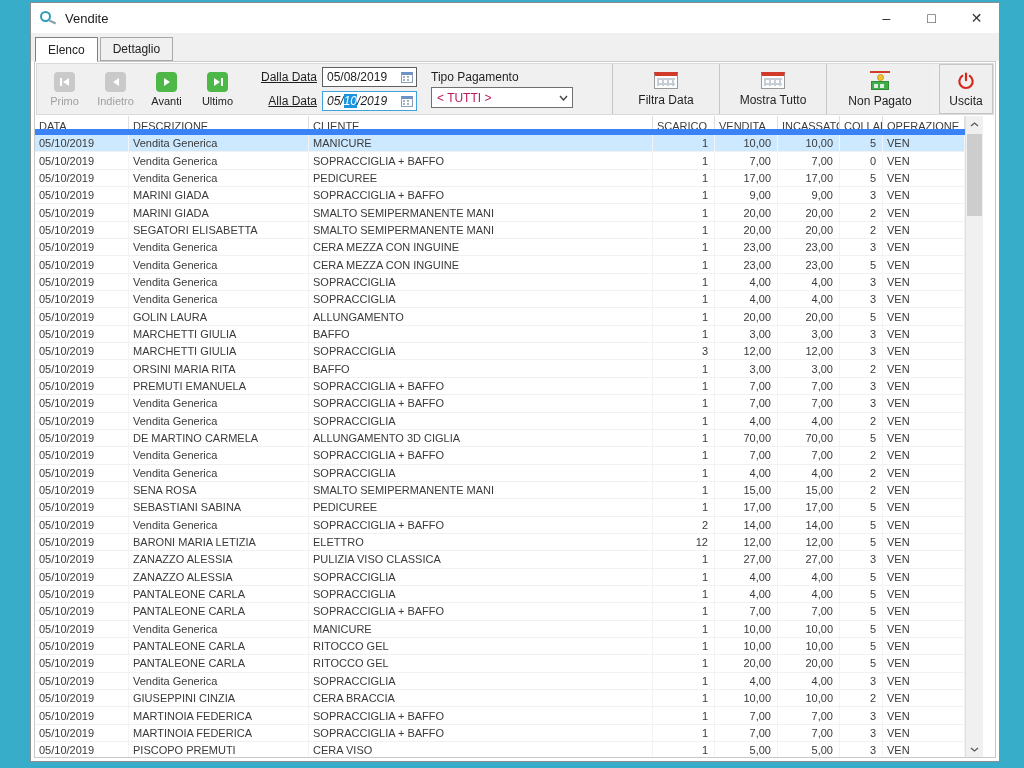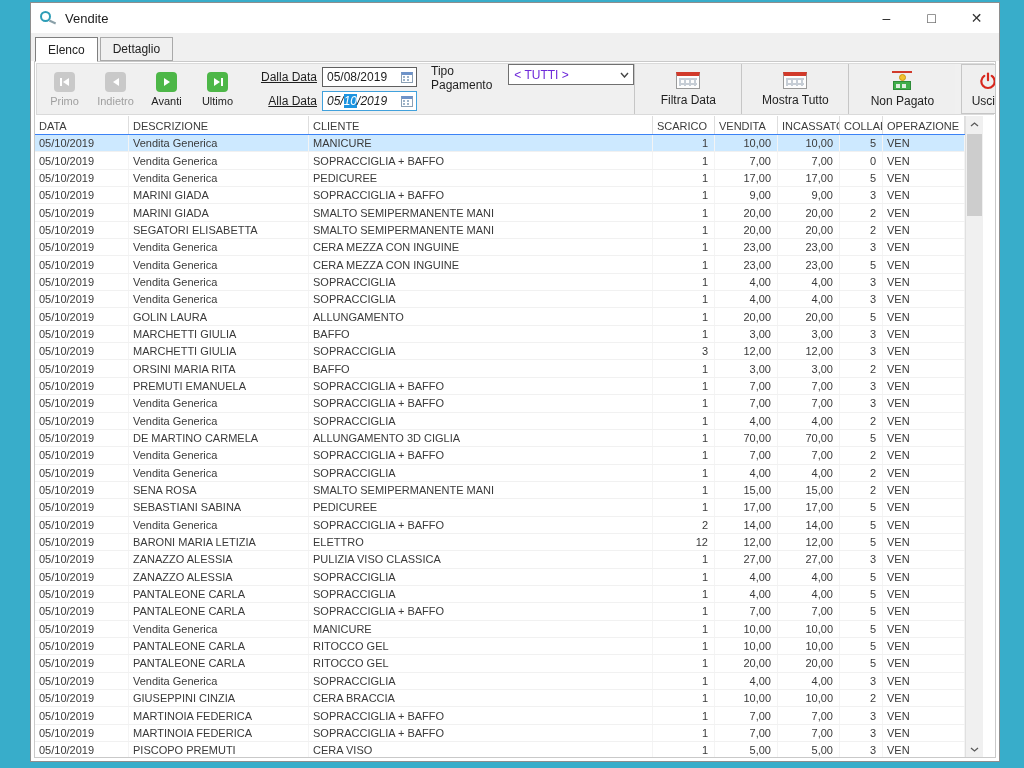--- a/index.html
+++ b/index.html
@@ -55,24 +55,24 @@
              justify-content:center; }
   .mini-cal { width:12px; height:11px; background:#fff; border:1px solid #8ba0b5;
               border-top:3px solid #6e93c9; position:relative; }
   .mini-cal:after { content:""; position:absolute; left:1px; top:1px; width:8px; height:5px;
         background:
         linear-gradient(#9db3c8,#9db3c8) 0 0/2px 2px no-repeat,
         linear-gradient(#9db3c8,#9db3c8) 4px 0/2px 2px no-repeat,
         linear-gradient(#9db3c8,#9db3c8) 0 3px/2px 2px no-repeat,
         linear-gradient(#9db3c8,#9db3c8) 4px 3px/2px 2px no-repeat; }
 
-  .tipo-group { margin-left:14px; display:flex; flex-direction:row; justify-content:center; }
+  .tipo-group { margin-left:14px; display:flex; flex-direction:column; justify-content:center; }
   .tipo-label { font-size:12px; color:#1f1f1f; margin-bottom:3px; }
   .combo { width:142px; height:21px; background:#fff; border:1px solid #707070;
-           display:flex; align-items:center; font-size:12px; color:#6d28d9; padding-left:5px; }
+           display:flex; align-items:center; font-size:12px; color:#be185d; padding-left:5px; }
   .combo-arrow { margin-left:auto; margin-right:4px; display:flex; }
 
   .action-btns { margin-left:auto; display:flex; align-items:stretch; }
   .action-seg { width:107px; border-left:1px solid #c6c6c6; display:flex; flex-direction:column;
                 align-items:center; justify-content:center; gap:4px; font-size:12px; color:#1f1f1f;
                 background:#efefef; }
   .uscita-box { width:54px; margin-left:6px; border:1px solid #c6c6c6; display:flex;
                 flex-direction:column; align-items:center; justify-content:center; gap:3px;
                 font-size:12px; color:#1f1f1f; background:#efefef; }
 
@@ -91,21 +91,21 @@
                       background:#3fae4a; border:1px solid #2e8b38; }
   .money-icon .base:after { content:""; position:absolute; left:2px; top:2px; width:12px; height:4px;
         background: linear-gradient(#dfeee0,#dfeee0) 0 0/4px 4px no-repeat,
                     linear-gradient(#dfeee0,#dfeee0) 6px 0/4px 4px no-repeat; }
 
   
   .table-area { flex:1; display:flex; overflow:hidden; background:#fff; }
   .grid { width:930px; display:flex; flex-direction:column; overflow:hidden;
           --cols: 94px 180px 344px 62px 63px 62px 43px 1fr; }
   .thead { display:grid; grid-template-columns:var(--cols); height:19px; flex:0 0 auto;
-           border-bottom:1px solid #3b82f6; background:#fff; }
+           border-bottom:6px solid #3b82f6; background:#fff; }
   .th { font-size:11px; color:#3c3c3c; padding:4px 0 0 4px; border-right:1px solid #dedede;
         white-space:nowrap; overflow:hidden; }
   .tbody { flex:1; overflow:hidden; display:flex; flex-direction:column; }
   .trow { display:grid; grid-template-columns:var(--cols); height:17.35px; flex:0 0 auto;
           border-bottom:1px solid #f1f1f1; background:#fff; }
   .trow.selected { background:#cde9ff; }
   .tcell { font-size:11px; color:#3a3a3a; padding-left:4px; border-right:1px solid #f4f4f4;
            white-space:nowrap; overflow:hidden; display:flex; align-items:center; }
   .tcell.num { justify-content:flex-end; padding-right:6px; padding-left:0; }
 

